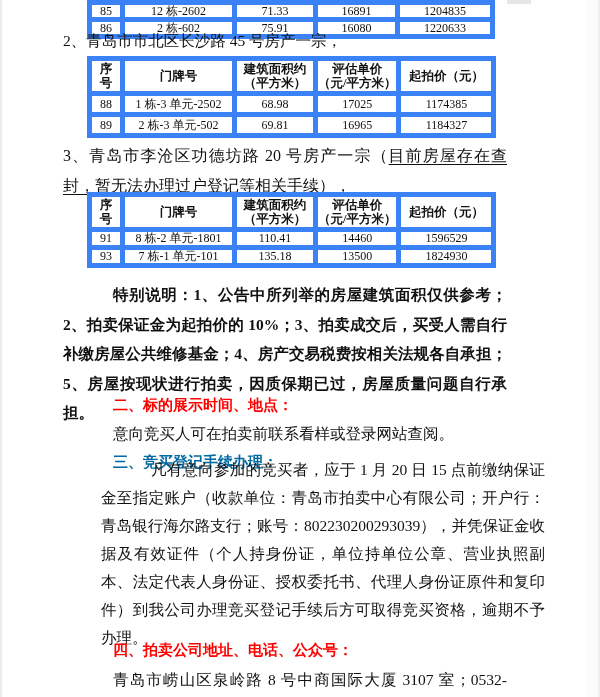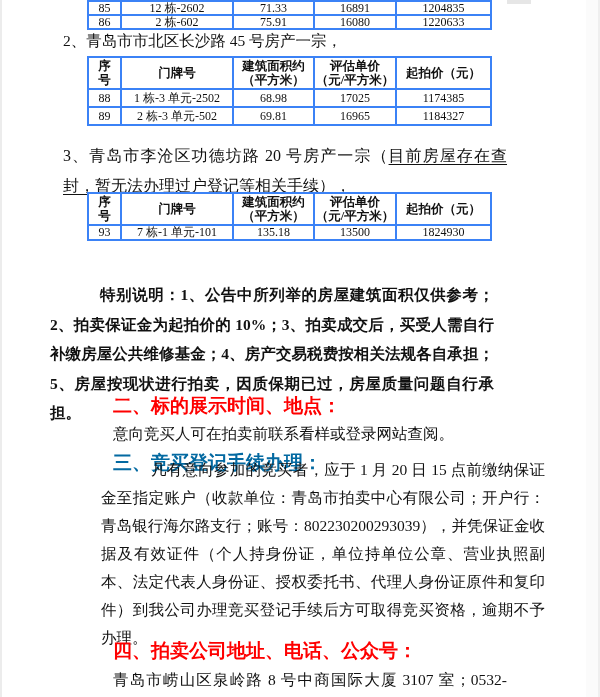--- a/index.html
+++ b/index.html
@@ -18,42 +18,42 @@
   .artifact-top{left:507px;top:0;width:24px;height:4px;background:#e6e6e6;}
 
   
   table.doc{
     border-collapse:collapse;
     table-layout:fixed;
     border:2px solid #000;
     background:#fff;
   }
   table.doc td, table.doc th{
-    border:2px solid #3b82f6;
+    border:5px solid #3b82f6;
     text-align:center;
     vertical-align:middle;
     padding:0;
     overflow:hidden;
     font-size:12px;
     white-space:nowrap;
   }
   table.doc th{font-weight:bold;}
   th .hl{display:block;line-height:14px;font-size:12.5px;}
   .t-prev td{height:12px;line-height:12px;}
   .t-main td.data{height:16px;line-height:16px;}
   .t-main3 td.data{height:13px;line-height:13px;}
   .t-main th, .t-main3 th{height:30px;}
 
   
   .doc-text{width:444px;font-size:15.5px;line-height:29.5px;text-align:justify;}
   .black-heading{width:460px;font-size:15.5px;line-height:22px;white-space:nowrap;}
   .h3-block{width:444px;font-size:16px;line-height:29.5px;text-align:justify;}
   .indent{text-indent:50px;}
   .bold{font-weight:bold;}
-  .red-heading{font-size:19px;font-weight:bold;line-height:29.5px;text-indent:50px;white-space:nowrap;color:#fe0000;}
+  .red-heading{font-size:15px;font-weight:bold;line-height:29.5px;text-indent:50px;white-space:nowrap;color:#fe0000;}
   .u{text-decoration:underline;text-underline-offset:3px;}
   .body-six{line-height:28px;}
 </style>
 </head>
 <body>
 
 <div class="abs edge-right"></div>
 <div class="abs edge-left"></div>
 <div class="abs artifact-top"></div>
 
@@ -156,30 +156,37 @@
         </th>
     <th>
           <span class="hl">评估单价</span>
           <span class="hl">（元/平方米）</span>
         </th>
     <th>
           <span class="hl">起拍价（元）</span>
         </th>
   </tr>
   <tr>
+    <td class="data">91</td>
+    <td class="data">8 栋-2 单元-1801</td>
+    <td class="data">110.41</td>
+    <td class="data">14460</td>
+    <td class="data">1596529</td>
+  </tr>
+  <tr>
     <td class="data">93</td>
     <td class="data">7 栋-1 单元-101</td>
     <td class="data">135.18</td>
     <td class="data">13500</td>
     <td class="data">1824930</td>
   </tr>
 </tbody>
   </table>
 
-<div class="abs doc-text indent bold" style="left:50px;top:280px;">特别说明：1、公告中所列举的房屋建筑面积仅供参考；2、拍卖保证金为起拍价的 10%；3、拍卖成交后，买受人需自行补缴房屋公共维修基金；4、房产交易税费按相关法规各自承担；5、房屋按现状进行拍卖，因质保期已过，房屋质量问题自行承担。</div>
+<div class="abs doc-text indent bold" style="left:63px;top:280px;">特别说明：1、公告中所列举的房屋建筑面积仅供参考；2、拍卖保证金为起拍价的 10%；3、拍卖成交后，买受人需自行补缴房屋公共维修基金；4、房产交易税费按相关法规各自承担；5、房屋按现状进行拍卖，因质保期已过，房屋质量问题自行承担。</div>
 
 <div class="abs red-heading" style="left: 63px; top: 391px; color: rgb(254, 0, 0);">二、标的展示时间、地点：</div>
 <div class="abs doc-text indent" style="left:63px;top:419px;">意向竞买人可在拍卖前联系看样或登录网站查阅。</div>
 
 <div class="abs red-heading" style="left: 63px; top: 448px; color: #0369a1;">三、竞买登记手续办理：</div>
 <div class="abs doc-text indent body-six" style="left:63px;top:456px;margin-left:38px;">凡有意向参加的竞买者，应于 1 月 20 日 15 点前缴纳保证金至指定账户（收款单位：青岛市拍卖中心有限公司；开户行：青岛银行海尔路支行；账号：802230200293039），并凭保证金收据及有效证件（个人持身份证，单位持单位公章、营业执照副本、法定代表人身份证、授权委托书、代理人身份证原件和复印件）到我公司办理竞买登记手续后方可取得竞买资格，逾期不予办理。</div>
 
 <div class="abs red-heading" style="left: 63px; top: 636px; color: rgb(254, 0, 0);">四、拍卖公司地址、电话、公众号：</div>
 <div class="abs doc-text indent" style="left:63px;top:665px;">青岛市崂山区泉岭路 8 号中商国际大厦 3107 室；0532-85930888、</div>
 

